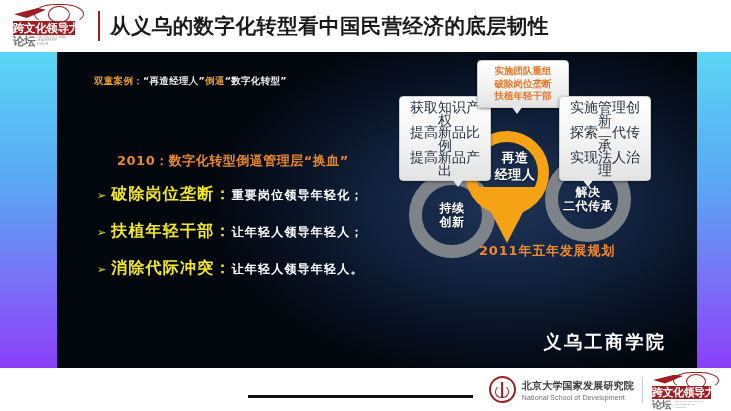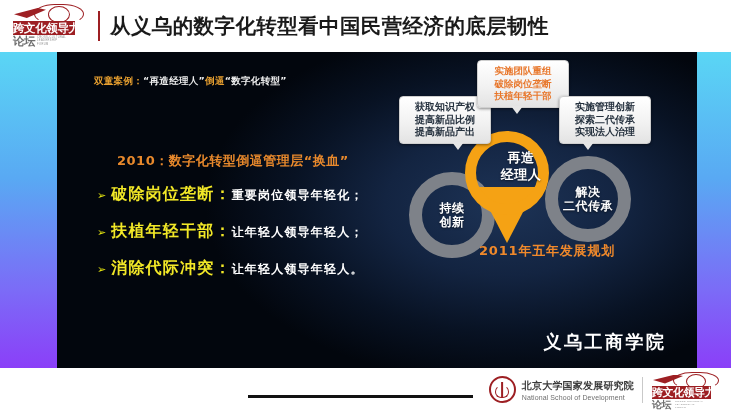--- a/index.html
+++ b/index.html
@@ -234,21 +234,21 @@
   }
   #pin .pin-tail {
     position: absolute;
     left: 13px; top: 56px;
     width: 58px; height: 56px;
     background: #f5a214;
     clip-path: polygon(0% 0%, 100% 0%, 50% 100%);
   }
   #pin-label {
     position: absolute;
-    left: 14px; top: 18px;
+    left: 8px; top: 18px;
     width: 84px;
     text-align: center;
     color: #ffffff;
     font-size: 13px;
     font-weight: 700;
     line-height: 17px;
     letter-spacing: 0.5px;
     font-family: "DejaVu Sans", sans-serif;
     text-shadow: 0 1px 2px rgba(0,0,0,.55);
     z-index: 4;
@@ -270,21 +270,21 @@
   }
   .callout::after {
     content: "";
     position: absolute;
     bottom: -7px;
     width: 0; height: 0;
     border-left: 6px solid transparent;
     border-right: 6px solid transparent;
     border-top: 8px solid #e6e6e6;
   }
-  .callout-dark { color: #26323f; font-size: 10px; font-weight: 700; }
+  .callout-dark { color: #26323f; font-size: 14px; font-weight: 400; }
   .callout-accent { color: #e8762a; font-size: 9.5px; font-weight: 700; }
   #callout-left   { left: 2px;   top: 44px; width: 78px; }
   #callout-left::after  { left: 52px; }
   #callout-center { left: 80px;  top: 8px;  width: 78px; }
   #callout-center::after { left: 33px; }
   #callout-right  { left: 162px; top: 44px; width: 78px; }
   #callout-right::after { left: 22px; }
 
   #plan-caption {
     position: absolute;

